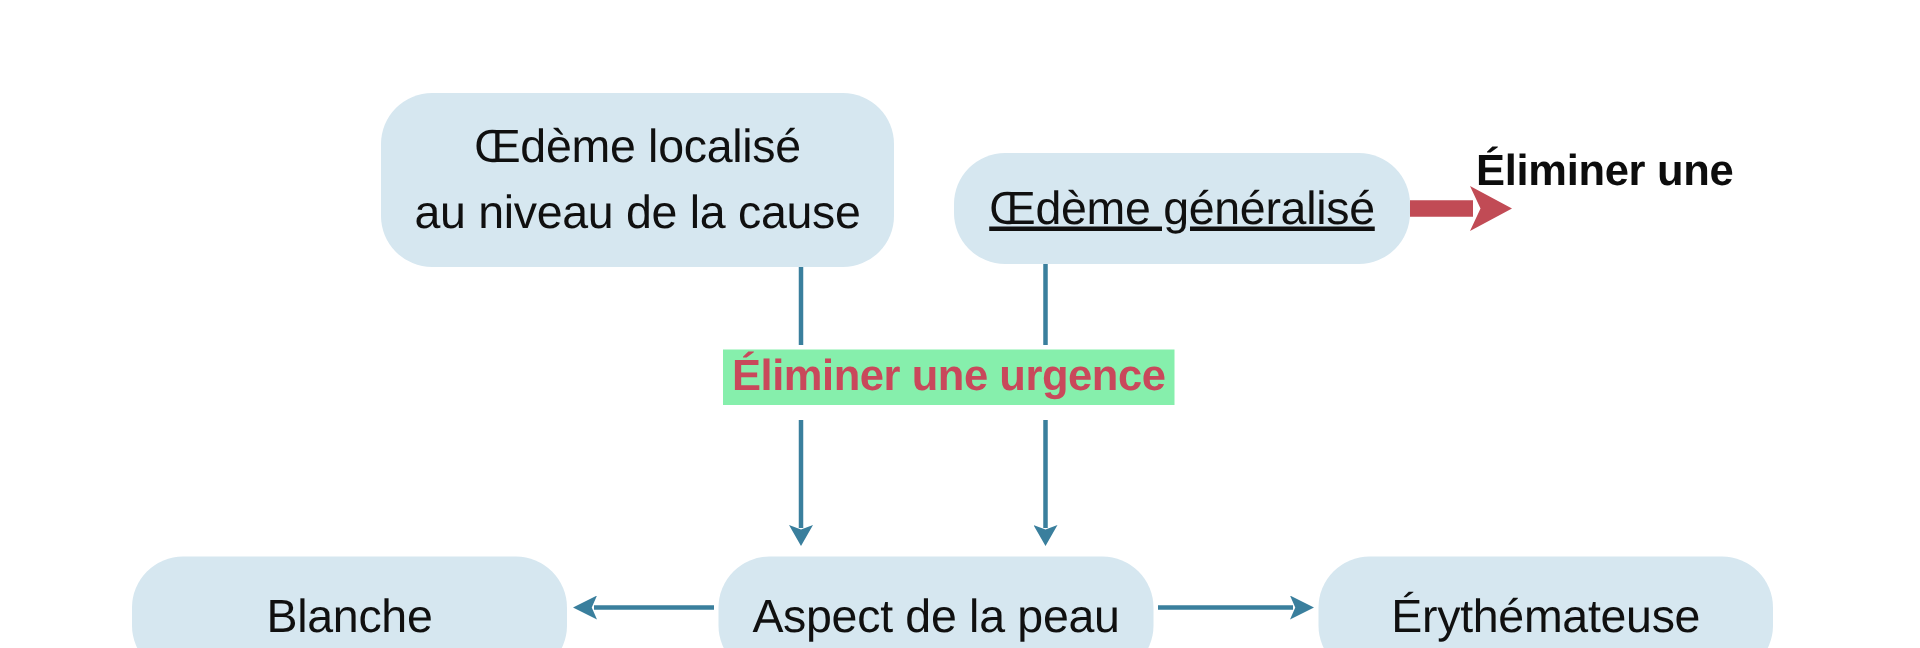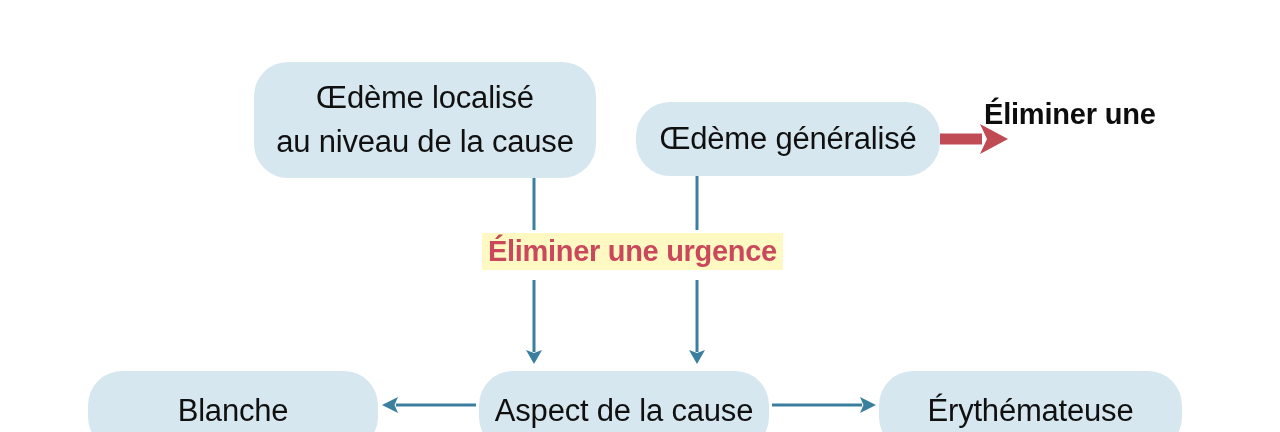--- a/index.html
+++ b/index.html
@@ -31,20 +31,21 @@
   }
   .node-line { display: block; white-space: nowrap; }
 
   #node-oedeme-localise {
     left: 230px; top: 62px; width: 342px; height: 116px;
     font-size: 31px; line-height: 44px;
   }
   #node-oedeme-generalise {
     left: 612px; top: 102px; width: 304px; height: 74px;
     font-size: 31px;
+    text-decoration: underline;
   }
   #node-aspect-peau {
     left: 455px; top: 371px; width: 290px; height: 80px;
     font-size: 31px;
   }
   #node-blanche {
     left: 64px; top: 371px; width: 290px; height: 80px;
     font-size: 31px;
   }
   #node-erythemateuse {
@@ -59,21 +60,21 @@
     overflow: visible;
   }
 
   .red-label {
     position: absolute;
     color: #c9485b;
     font-weight: bold;
     font-size: 29px;
     white-space: nowrap;
     letter-spacing: -0.3px;
-    background: #fef9c3;
+    background: #86efac;
     padding: 2px 6px;
   }
   #label-eliminer-urgence {
     left: 458px; top: 233px;
   }
 
   .black-label {
     position: absolute;
     color: #0d0d0d;
     font-weight: bold;
@@ -123,21 +124,21 @@
       <span class="node-line">Œdème localisé</span>
       <span class="node-line">au niveau de la cause</span>
     </div>
   </div>
 
   <div class="node" id="node-oedeme-generalise">
     <span class="node-line">Œdème généralisé</span>
   </div>
 
   <div class="node" id="node-aspect-peau">
-    <span class="node-line">Aspect de la cause</span>
+    <span class="node-line">Aspect de la peau</span>
   </div>
 
   <div class="node" id="node-blanche">
     <span class="node-line">Blanche</span>
   </div>
 
   <div class="node" id="node-erythemateuse">
     <span class="node-line">Érythémateuse</span>
   </div>
 

